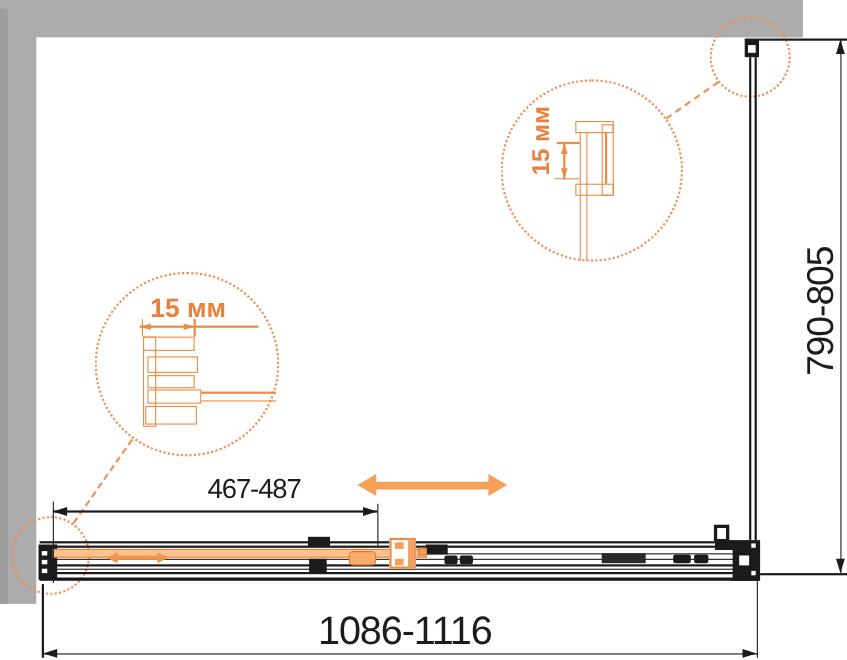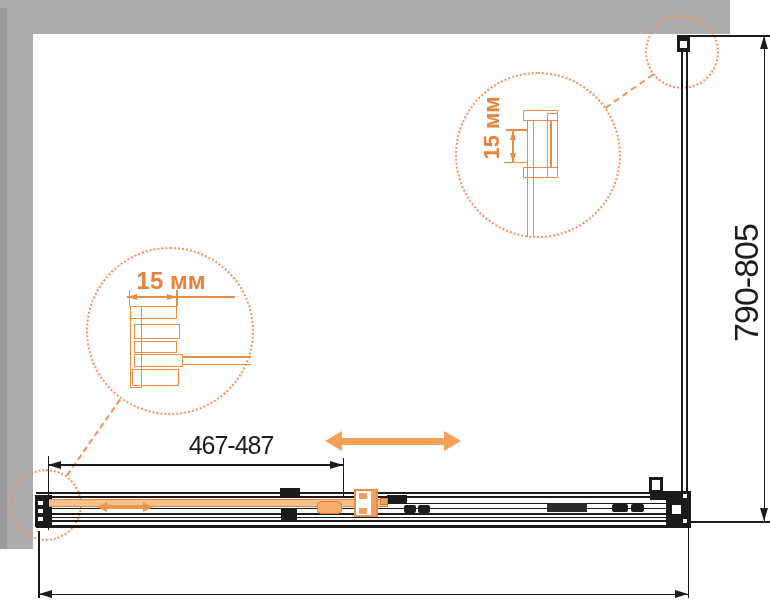--- a/index.html
+++ b/index.html
@@ -126,14 +126,15 @@
   <div class="blk" style="left:48px;top:464px;width:295px;height:1.5px;"></div>
   <div class="tri" style="left:48px;top:461px;border-top:4px solid transparent;border-bottom:4px solid transparent;border-right:13px solid #1b1b1b;"></div>
   <div class="tri" style="left:330px;top:461px;border-top:4px solid transparent;border-bottom:4px solid transparent;border-left:13px solid #1b1b1b;"></div>
   <div class="dimtxt" style="left:190px;top:445px;font-size:25px;margin-left:41px;">467-487</div>
 
   <div class="blk" style="left:38px;top:531px;width:1.5px;height:67px;"></div>
   <div class="blk" style="left:687.5px;top:528px;width:1.5px;height:70px;"></div>
   <div class="blk" style="left:38.5px;top:593.5px;width:650px;height:1.5px;"></div>
   <div class="tri" style="left:38.5px;top:590px;border-top:4px solid transparent;border-bottom:4px solid transparent;border-right:13px solid #1b1b1b;"></div>
   <div class="tri" style="left:675px;top:590px;border-top:4px solid transparent;border-bottom:4px solid transparent;border-left:13px solid #1b1b1b;"></div>
+  <div class="dimtxt" style="left:368px;top:573px;font-size:36px;">1086-1116</div>
 
 </div>
 
 </body></html>

